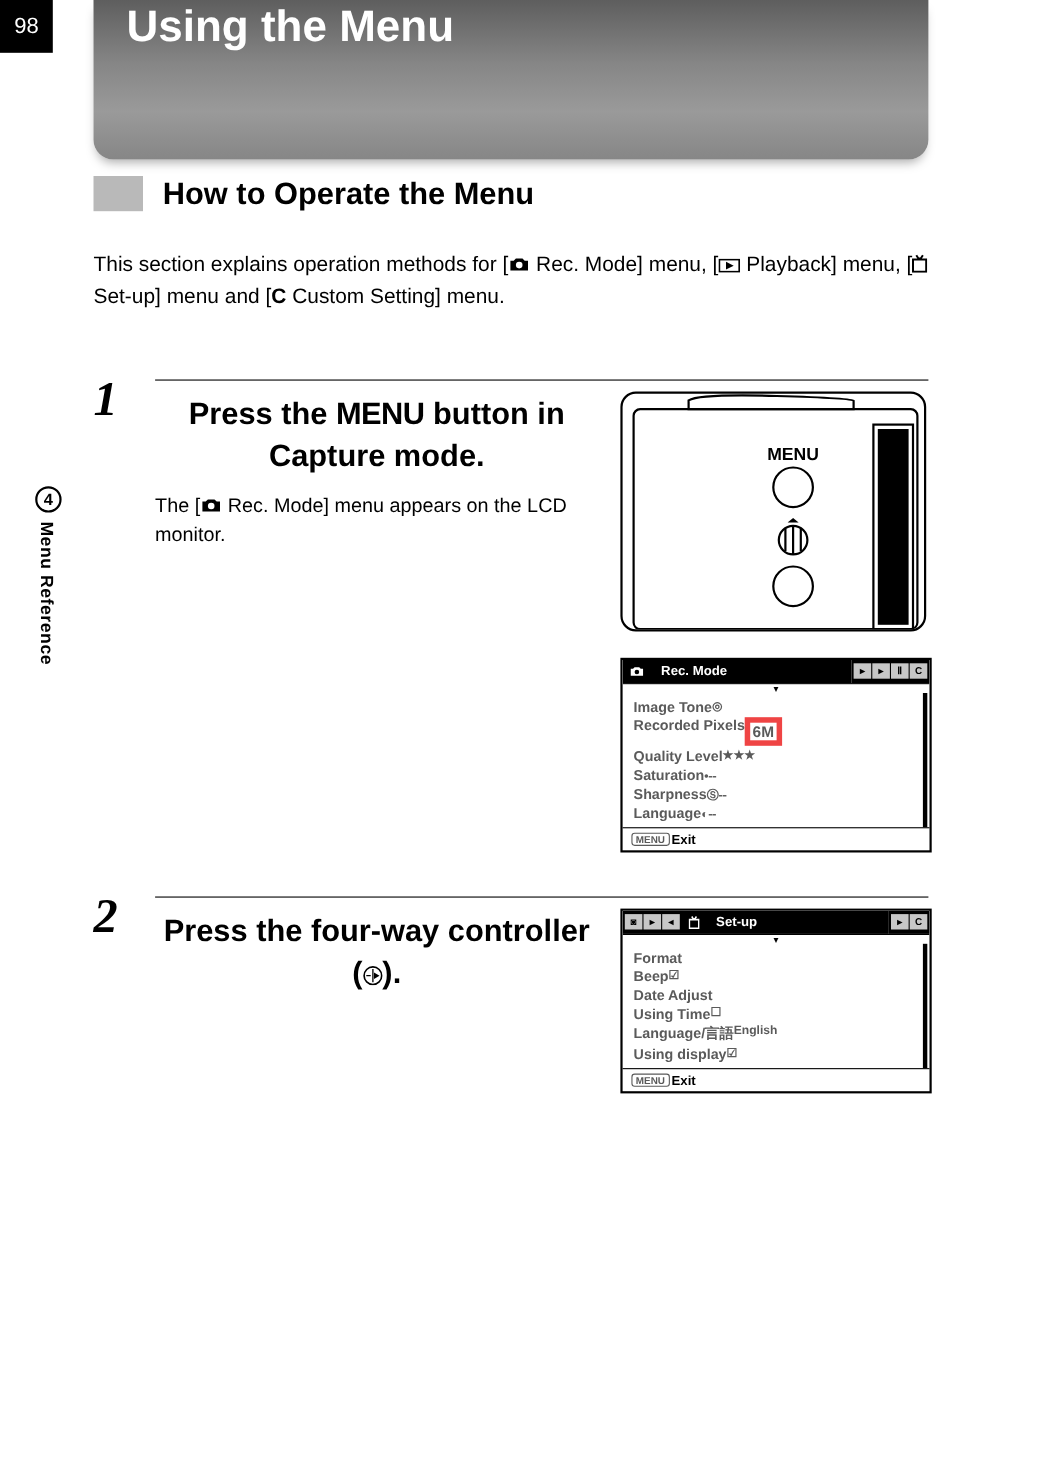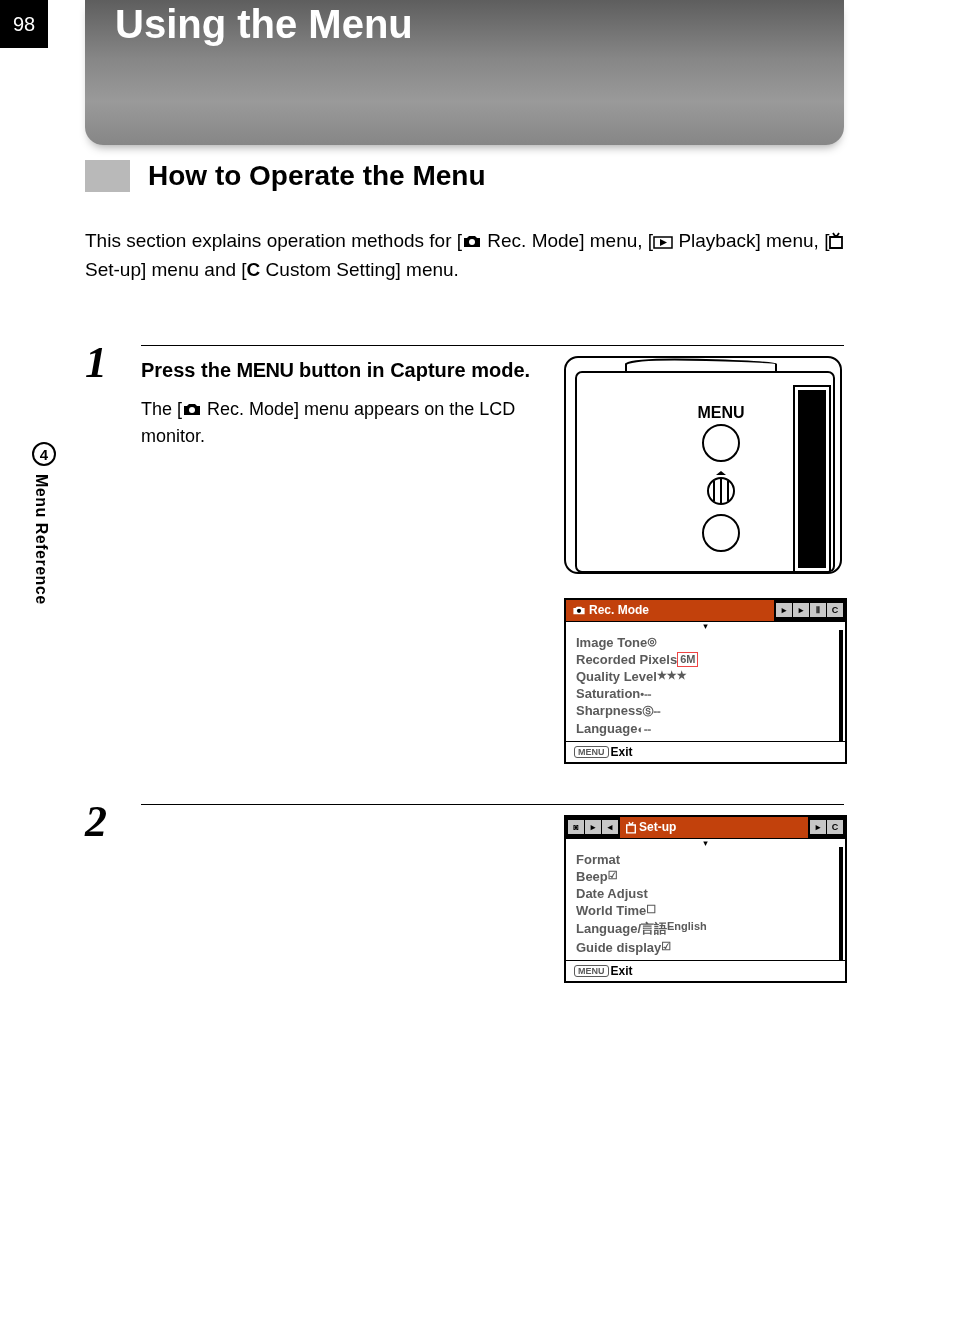--- a/index.html
+++ b/index.html
@@ -108,24 +108,25 @@
     flex: 1;
     border-top: 1px solid #000;
     padding-top: 10px;
     display: flex;
     gap: 20px;
   }
   .step-text {
     flex: 1;
   }
   .step-heading {
-    font-size: 20px;
+    font-size: 28px;
     font-weight: bold;
     line-height: 1.4;
     margin-bottom: 12px;
+    text-align: center;
   }
   .step-desc {
     font-size: 18px;
     line-height: 1.5;
   }
   .step-figure {
     width: 280px;
     flex-shrink: 0;
   }
   .camera-diagram {
@@ -143,28 +144,28 @@
     background: #fff;
     font-family: Arial, sans-serif;
   }
   .lcd-tabs {
     display: flex;
     background: #fff;
     height: 22px;
     border-bottom: 1px solid #000;
   }
   .lcd-tab-active {
-    background: #c2410c;
+    background: #000000;
     color: #fff;
     font-weight: bold;
     font-size: 12px;
     display: flex;
     align-items: center;
     padding: 0 6px;
-    gap: 3px;
+    gap: 15px;
     flex: 1;
   }
   .lcd-tab-icons {
     display: flex;
     align-items: center;
     gap: 1px;
     background: #000;
     padding: 0 2px;
   }
   .lcd-tab-icons span {
@@ -329,21 +330,21 @@
             </div>
           </div>
           <div class="tiny-arrow-down">▾</div>
           <div class="lcd-items">
             <div class="lcd-row">
                 <span>Image Tone</span>
                 <span class="val">◎</span>
               </div>
             <div class="lcd-row">
                 <span>Recorded Pixels</span>
-                <span class="val" style="border:1px solid #ef4444;padding:0 2px;font-size:11px">6M</span>
+                <span class="val" style="border:5px solid #ef4444;padding:0 2px;font-size:14px">6M</span>
               </div>
             <div class="lcd-row">
                 <span>Quality Level</span>
                 <span class="val">★★★</span>
               </div>
             <div class="lcd-row">
                 <span>Saturation</span>
                 <span class="val">•⁃⁃</span>
               </div>
             <div class="lcd-row">
@@ -362,20 +363,27 @@
           </div>
         </div>
       </div>
     </div>
   </div>
 
   <div class="step">
     <div class="step-num">2</div>
     <div class="step-body">
       <div class="step-text">
+        <div class="step-heading">
+          Press the four-way controller (<svg class="inline-icon" width="18" height="18" viewBox="0 0 18 18">
+              <circle cx="9" cy="9" r="8" fill="none" stroke="#000" stroke-width="1.5"></circle>
+              <path d="M9 3 v12 M3 9 h4" stroke="#000" stroke-width="1.2" fill="none"></path>
+              <path d="M10 6 l5 3 l-5 3 z" fill="#000"></path>
+            </svg>).
+        </div>
       </div>
       <div class="step-figure">
         <div class="lcd">
           <div class="lcd-tabs">
             <div class="lcd-tab-icons" style="padding-left:2px">
               <span>◙</span>
               <span>▸</span>
               <span class="lcd-arrow-l">◂</span>
             </div>
             <div class="lcd-tab-active">
@@ -397,29 +405,29 @@
               </div>
             <div class="lcd-row">
                 <span>Beep</span>
                 <span class="val">☑</span>
               </div>
             <div class="lcd-row">
                 <span>Date Adjust</span>
                 <span class="val"></span>
               </div>
             <div class="lcd-row">
-                <span>World Time</span>
+                <span>Using Time</span>
                 <span class="val">☐</span>
               </div>
             <div class="lcd-row">
                 <span>Language/言語</span>
                 <span class="val">English</span>
               </div>
             <div class="lcd-row">
-                <span>Guide display</span>
+                <span>Using display</span>
                 <span class="val">☑</span>
               </div>
             <div class="lcd-scroll"></div>
           </div>
           <div class="lcd-exit">
             <span class="menu-box">MENU</span>
             <span>Exit</span>
           </div>
         </div>
       </div>

